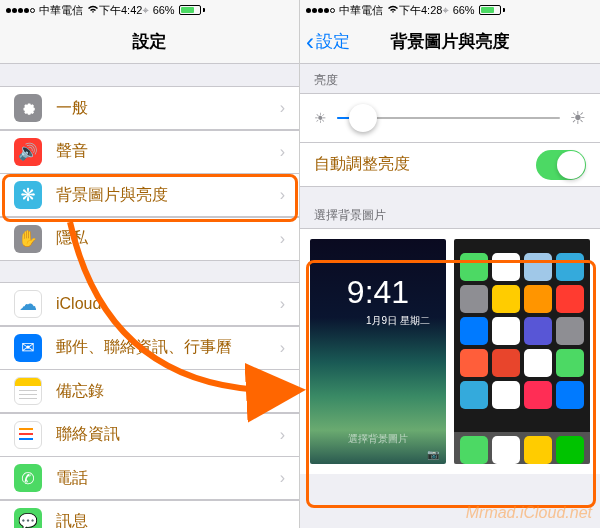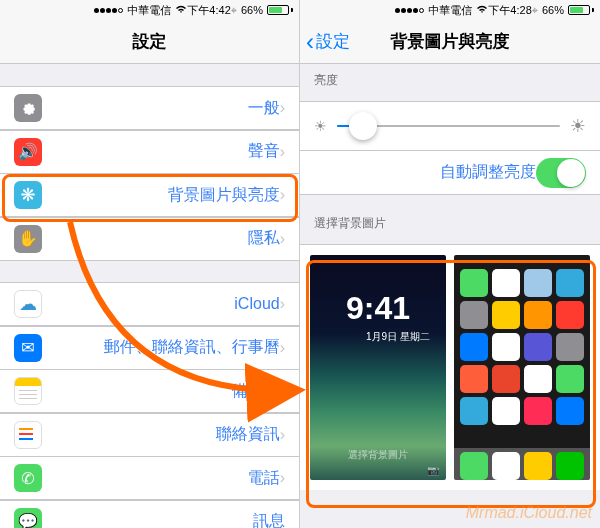--- a/index.html
+++ b/index.html
@@ -1,43 +1,43 @@
 <!DOCTYPE html>
 <html><head>
 <meta charset="utf-8">
 <style>
 * { margin: 0; padding: 0; box-sizing: border-box; font-family: -apple-system, "Helvetica Neue", sans-serif; }
 body { background: #fff; width: 600px; height: 528px; position: relative; overflow: hidden; }
 .phones { display: flex; width: 600px; height: 528px; }
 .phone { width: 300px; height: 528px; background: #efeff4; display: flex; flex-direction: column; border-right: 1px solid #ccc; }
 .phone:last-child { border-right: none; }
 
-.status-bar { height: 20px; background: #f7f7f7; display: flex; align-items: center; justify-content: flex-end; padding: 0 6px; font-size: 11px; color: #000; }
+.status-bar { height: 20px; background: #f7f7f7; display: flex; align-items: center; justify-content: flex-start; padding: 0 6px; font-size: 11px; color: #000; }
 .status-left, .status-right { display: flex; align-items: center; gap: 4px; }
 .dots { display: flex; gap: 1px; }
 .dot { width: 5px; height: 5px; border-radius: 50%; background: #000; }
 .dot.empty { background: transparent; border: 0.5px solid #000; }
 .battery { display: flex; align-items: center; gap: 2px; }
 .batt-body { width: 22px; height: 10px; border: 1px solid #000; border-radius: 2px; position: relative; }
 .batt-fill { position: absolute; left: 1px; top: 1px; bottom: 1px; width: 66%; background: #4cd964; border-radius: 1px; }
 .batt-tip { width: 2px; height: 4px; background: #000; border-radius: 0 1px 1px 0; }
 
 .nav-bar { height: 44px; background: #f7f7f7; border-bottom: 1px solid #c8c7cc; display: flex; align-items: center; justify-content: center; position: relative; }
 .nav-title { font-size: 17px; font-weight: 600; color: #000; }
 .nav-back { position: absolute; left: 6px; display: flex; align-items: center; color: #007aff; font-size: 17px; }
 .nav-back-arrow { font-size: 24px; line-height: 1; margin-right: 2px; }
 
 .content { flex: 1; overflow: hidden; }
 .group-spacer { height: 22px; }
-.group-header { font-size: 12px; color: #6d6d72; padding: 8px 14px 12px; }
+.group-header { font-size: 12px; color: #6d6d72; padding: 8px 14px 4px; }
 
 .row { background: #fff; border-top: 0.5px solid #c8c7cc; border-bottom: 0.5px solid #c8c7cc; height: 44px; display: flex; align-items: center; padding: 0 14px; position: relative; margin-bottom: -0.5px; }
 .row + .row { border-top: 0.5px solid #c8c7cc; }
 .row-icon { width: 28px; height: 28px; border-radius: 6px; margin-right: 14px; display: flex; align-items: center; justify-content: center; flex-shrink: 0; }
-.row-label { flex: 1; font-size: 16px; color: #3b82f6; text-align: right; }
+.row-label { flex: 1; font-size: 16px; color: #a16207; }
 .chevron { color: #c7c7cc; font-size: 16px; }
 
 .highlight-box { position: absolute; border: 3px solid #ff6600; border-radius: 8px; pointer-events: none; }
 
 .ic-gear { background: #8e8e93; } .ic-gear svg { width: 18px; height: 18px; fill: #fff; }
 .ic-sound { background: #ff3b30; color: #fff; font-size: 16px; }
 .ic-wallpaper { background: #3bb9e3; color: #fff; font-size: 18px; }
 .ic-privacy { background: #8e8e93; color: #fff; font-size: 16px; }
 .ic-icloud { background: #fff; color: #3795d6; border: 0.5px solid #ddd; font-size: 18px; }
 .ic-mail { background: #007aff; color: #fff; font-size: 16px; }
@@ -56,21 +56,21 @@
 .slider-track { position: absolute; top: 13px; left: 0; right: 0; height: 2px; background: #b7b7b7; border-radius: 1px; }
 .slider-fill { position: absolute; top: 13px; left: 0; width: 12%; height: 2px; background: #007aff; border-radius: 1px; }
 .slider-thumb { position: absolute; top: 0; left: 12%; width: 28px; height: 28px; background: #fff; border-radius: 50%; box-shadow: 0 2px 5px rgba(0,0,0,0.3); margin-left: -14px; }
 
 .switch { width: 50px; height: 30px; background: #4cd964; border-radius: 15px; position: relative; }
 .switch-thumb { position: absolute; right: 1px; top: 1px; width: 28px; height: 28px; background: #fff; border-radius: 50%; box-shadow: 0 2px 4px rgba(0,0,0,0.2); }
 
 .wallpaper-grid { display: flex; gap: 8px; padding: 10px; background: #fff; border-top: 0.5px solid #c8c7cc; }
 .wallpaper-thumb { flex: 1; height: 225px; background: #000; border-radius: 2px; position: relative; overflow: hidden; }
 .wp1 { background: linear-gradient(180deg, #0a0a20 0%, #0a1530 35%, #1a5a55 55%, #3a8a65 70%, #6aaa70 85%, #2a5a50 100%); }
-.wp1-time { position: absolute; top: 35px; left: 0; right: 0; text-align: center; color: #fff; font-size: 32px; font-weight: 700; }
+.wp1-time { position: absolute; top: 35px; left: 0; right: 0; text-align: center; color: #fff; font-size: 32px; font-weight: 400; }
 .wp1-date { position: absolute; top: 75px; left: 0; right: 0; text-align: center; color: #fff; font-size: 10px; margin-left: 40px; }
 .wp1-slide { position: absolute; bottom: 18px; left: 0; right: 0; text-align: center; color: rgba(255,255,255,0.6); font-size: 10px; }
 .wp1-camera { position: absolute; bottom: 4px; right: 6px; color: rgba(255,255,255,0.8); font-size: 10px; }
 
 .wp2 { background: #1a1a1a; }
 .wp2-grid { display: grid; grid-template-columns: repeat(4, 1fr); gap: 4px; padding: 14px 6px 4px; }
 .wp2-icon { width: 100%; aspect-ratio: 1; border-radius: 5px; }
 .wp2-dock { position: absolute; bottom: 0; left: 0; right: 0; height: 32px; background: rgba(255,255,255,0.25); display: grid; grid-template-columns: repeat(4, 1fr); gap: 4px; padding: 4px 6px; }
 
 .arrow-overlay { position: absolute; pointer-events: none; z-index: 10; }

